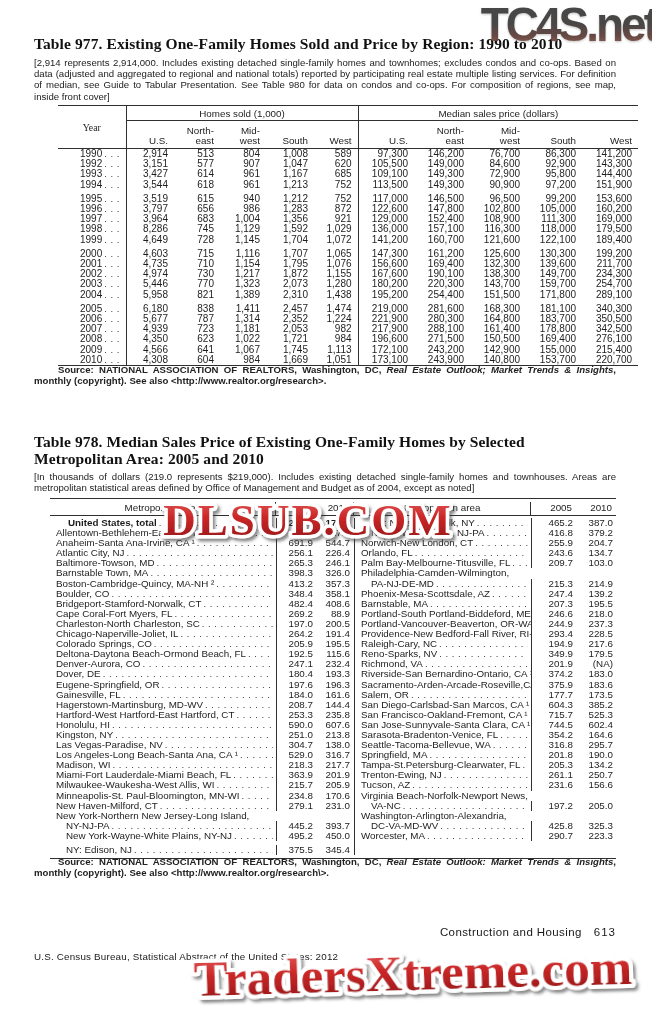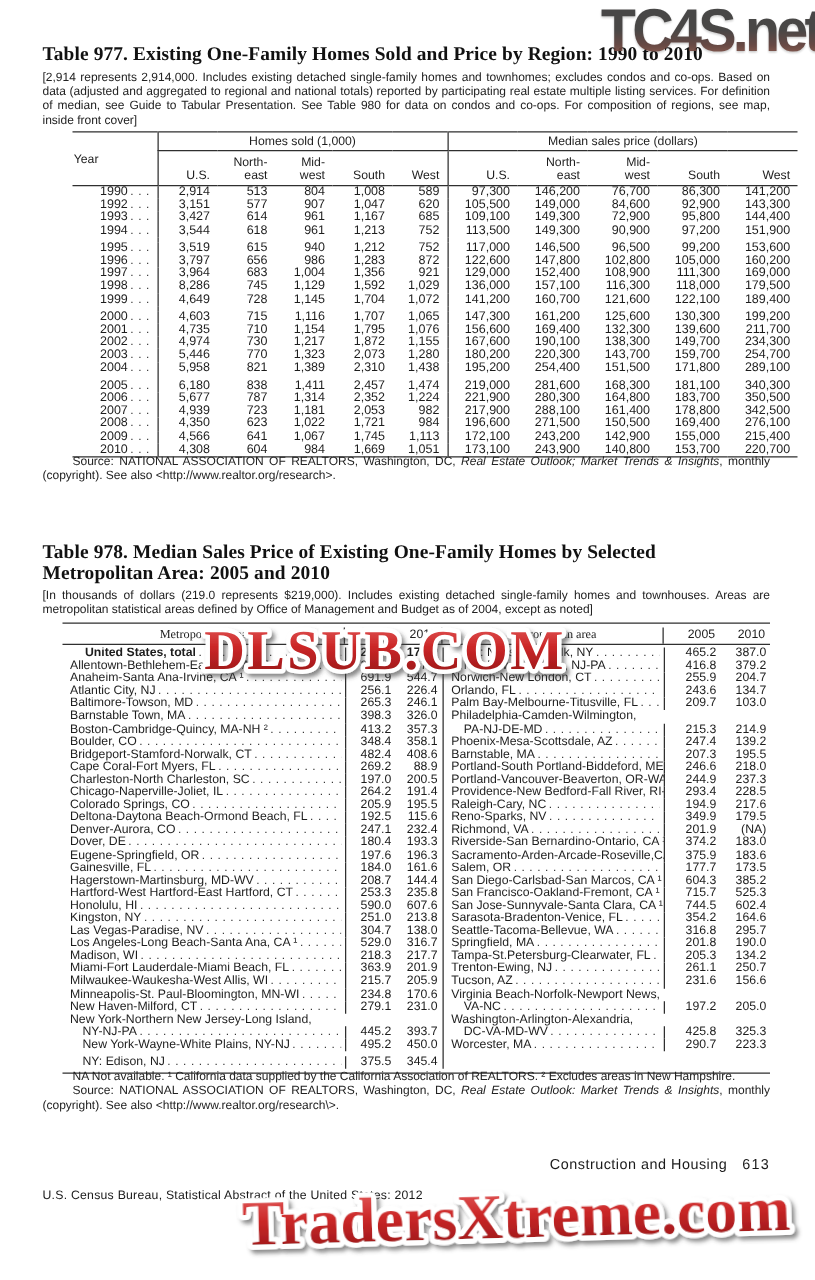--- a/index.html
+++ b/index.html
@@ -14,35 +14,35 @@
   
   .tbl-title{
     font-family:"Liberation Serif","DejaVu Serif",serif;
     font-weight:bold;font-size:15.5px;line-height:16.5px;color:#111;
     letter-spacing:.1px;
   }
   .bracket-note{
     font-size:9.6px;line-height:11.2px;text-align:justify;color:#222;
   }
   .src-note{
-    font-size:9.6px;line-height:11.3px;color:#222;text-indent:24px;text-align:justify;
+    font-size:9.6px;line-height:11.3px;color:#222;text-indent:24px;text-align:justify;font-weight:bold;
   }
   .src-note .it{font-style:italic;}
   .foot-note{
     font-size:9.6px;line-height:11.3px;color:#222;text-indent:24px;text-align:justify;
   }
 
   
   #t977{border-collapse:collapse;table-layout:fixed;width:558px;
         border-top:1.5px solid #2f2f2f;border-bottom:1.5px solid #2f2f2f;
         font-size:10px;color:#1d1d1d;}
   #t977 th{font-weight:normal;}
   #t977 .grp{border-left:1px solid #2f2f2f;border-bottom:1px solid #2f2f2f;
              text-align:center;font-size:9.8px;padding:1px 0 0 0;height:13px;vertical-align:middle;}
-  #t977 .yearh{text-align:left;font-size:9.8px;vertical-align:middle;border-bottom:1px solid #2f2f2f;}
+  #t977 .yearh{text-align:center;font-size:9.8px;vertical-align:middle;border-bottom:1px solid #2f2f2f;font-family:Liberation Serif, serif;}
   #t977 .sub{white-space:pre-line;text-align:right;vertical-align:bottom;
              font-size:9.8px;line-height:10.2px;padding:1px 6px 2px 0;height:24px;
              border-bottom:1px solid #2f2f2f;}
   #t977 .sub.vl,#t977 td.vl{border-left:1px solid #2f2f2f;}
   #t977 td{text-align:right;padding:0 6px 0 0;height:10.2px;line-height:10.2px;}
   #t977 td.yc{padding:0 0 0 0;}
   #t977 .yc .flexer{display:flex;align-items:baseline;padding-left:22px;}
   #t977 tr.sp td{height:4px;line-height:4px;padding:0;}
   .dots{flex:1 1 0;min-width:0;overflow:hidden;white-space:nowrap;color:#333;margin:0 3px 0 2px;}
   .dots::after{content:". . . . . . . . . . . . . . . . . . . . . . . . . . . . . . . . . . . . . . . . . . . . . . . . . . . . . . . . . . . . . . . . . . . . . . . .";letter-spacing:.5px;font-size:9.5px;}
@@ -58,21 +58,21 @@
   .nm{flex:1 1 0;min-width:0;display:flex;align-items:baseline;padding-left:6px;overflow:hidden;}
   .nm .label{white-space:nowrap;}
   .nm .label.ind{padding-left:10px;}
   .nm .label.bold{font-weight:bold;padding-left:12px;}
   .vals{display:flex;border-left:1px solid #2f2f2f;align-items:baseline;}
   .half-l .vals{width:77px;}
   .half-r .vals{width:85px;}
   .va,.vb{text-align:right;}
   .half-l .va{width:36px;} .half-l .vb{flex:1;padding-right:4px;}
   .half-r .va{width:41px;} .half-r .vb{flex:1;padding-right:4px;}
-  .hcell-name{flex:1 1 0;text-align:center;padding-bottom:2px;font-size:9.8px;font-family:Liberation Serif, serif;}
+  .hcell-name{flex:1 1 0;text-align:center;padding-bottom:2px;font-size:9.8px;}
   .hval{padding-bottom:2px;}
   .bold-val{font-weight:bold;}
 
   
   #footer-right{font-size:11.5px;letter-spacing:.4px;color:#1a1a1a;}
   #footer-right .pgnum{margin-left:12px;letter-spacing:1px;}
   #footer-credit{font-size:9.8px;color:#1a1a1a;letter-spacing:.2px;}
 
   
   #wm-top{
@@ -1200,21 +1200,20 @@
           <div class="vals">
             <span class="va"></span>
             <span class="vb"></span>
           </div>
         </div>
       </div>
   </div>
 </div>
 
 <div class="abs" style="top:856px;left:34px;width:582px;">
-  <p class="foot-note" style="margin:0;">NA Not available. ¹ California data supplied by the California Association of REALTORS. ² Excludes areas in New Hampshire.</p>
   <p class="src-note" style="margin:0;">
     <span>Source: NATIONAL ASSOCIATION OF REALTORS, Washington, DC, </span><span class="it">Real Estate Outlook: Market Trends &amp; Insights</span><span>, monthly (copyright). See also &lt;http://www.realtor.org/research\&gt;.</span>
   </p>
 </div>
 
 <div id="footer-right" class="abs" style="top:926px;right:36px;">
   <span>Construction and Housing</span><span class="pgnum">613</span>
 </div>
 <div id="footer-credit" class="abs" style="top:951px;left:34px;">U.S. Census Bureau, Statistical Abstract of the United States: 2012</div>
 

